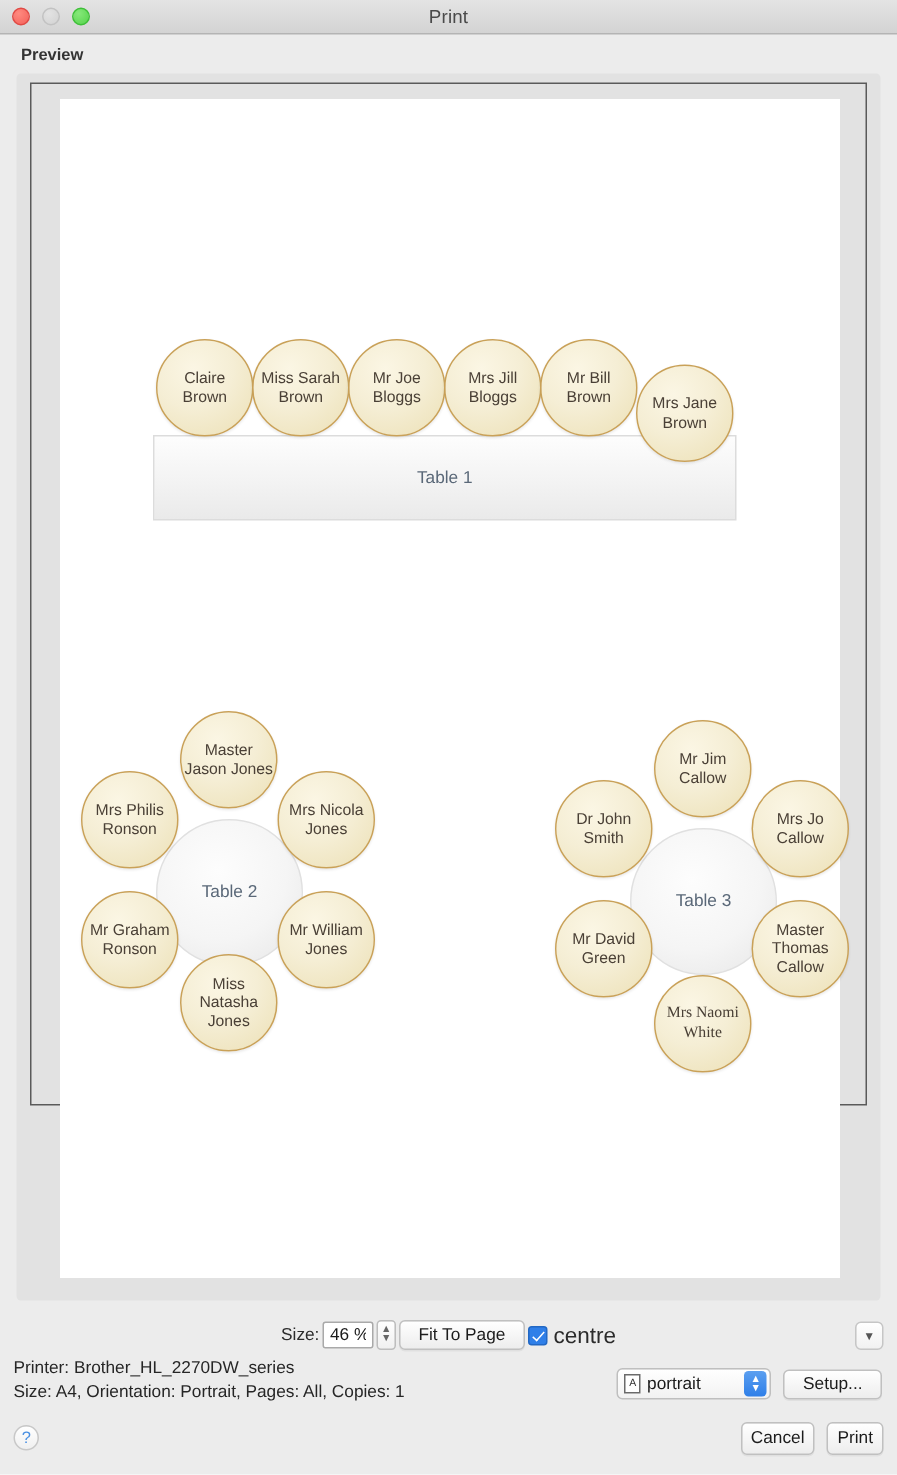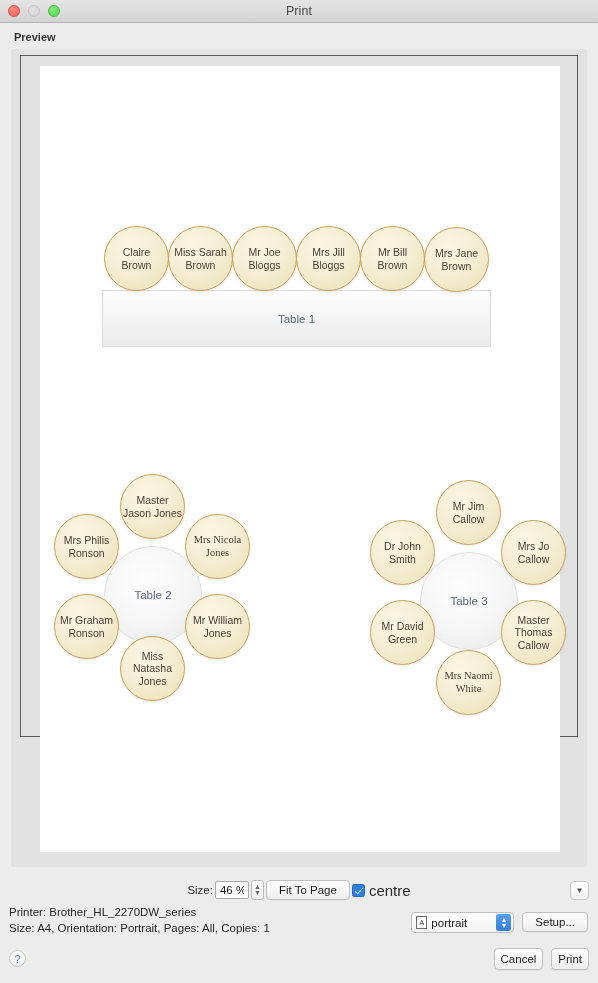--- a/index.html
+++ b/index.html
@@ -234,21 +234,21 @@
     font-size: 11.5px;
     color: #262626;
     line-height: 15.5px;
   }
 
   .orient-row {
     position: absolute;
     right: 10px;
     top: 912px;
     display: flex;
-    align-items: flex-start;
+    align-items: flex-end;
     gap: 8px;
     margin-left: 10px;
   }
   .popup {
     width: 103px;
     height: 21px;
     border: 1px solid #bfbfbf;
     border-radius: 4px;
     background: linear-gradient(to bottom,#ffffff,#f2f2f2);
     display: flex;
@@ -333,36 +333,36 @@
         </div>
         <div class="guest" style="left:192px; top:160px;">
           <span>Mr Joe Bloggs</span>
         </div>
         <div class="guest" style="left:256px; top:160px;">
           <span>Mrs Jill Bloggs</span>
         </div>
         <div class="guest" style="left:320px; top:160px;">
           <span>Mr Bill Brown</span>
         </div>
-        <div class="guest" style="left:384px; top:161px;">
+        <div class="guest" style="left:384px; top:177px;">
           <span>Mrs Jane Brown</span>
         </div>
         <div class="table-rect" style="left:62px; top:224px; width:389px; height:57px;">
           <span>Table 1</span>
         </div>
 
         <div class="table-round" style="left:64px; top:480px; width:98px; height:98px;">
           <span>Table 2</span>
         </div>
 
         <div class="guest" style="left:80px;  top:408px;">
           <span>Master Jason Jones</span>
         </div>
 
-        <div class="guest" style="left:145px; top:448px;font-family:Liberation Serif, serif;">
+        <div class="guest" style="left:145px; top:448px;">
           <span>Mrs Nicola Jones</span>
         </div>
 
         <div class="guest" style="left:145px; top:528px;">
           <span>Mr William Jones</span>
         </div>
 
         <div class="guest" style="left:80px;  top:570px;">
           <span>Miss Natasha Jones</span>
         </div>

